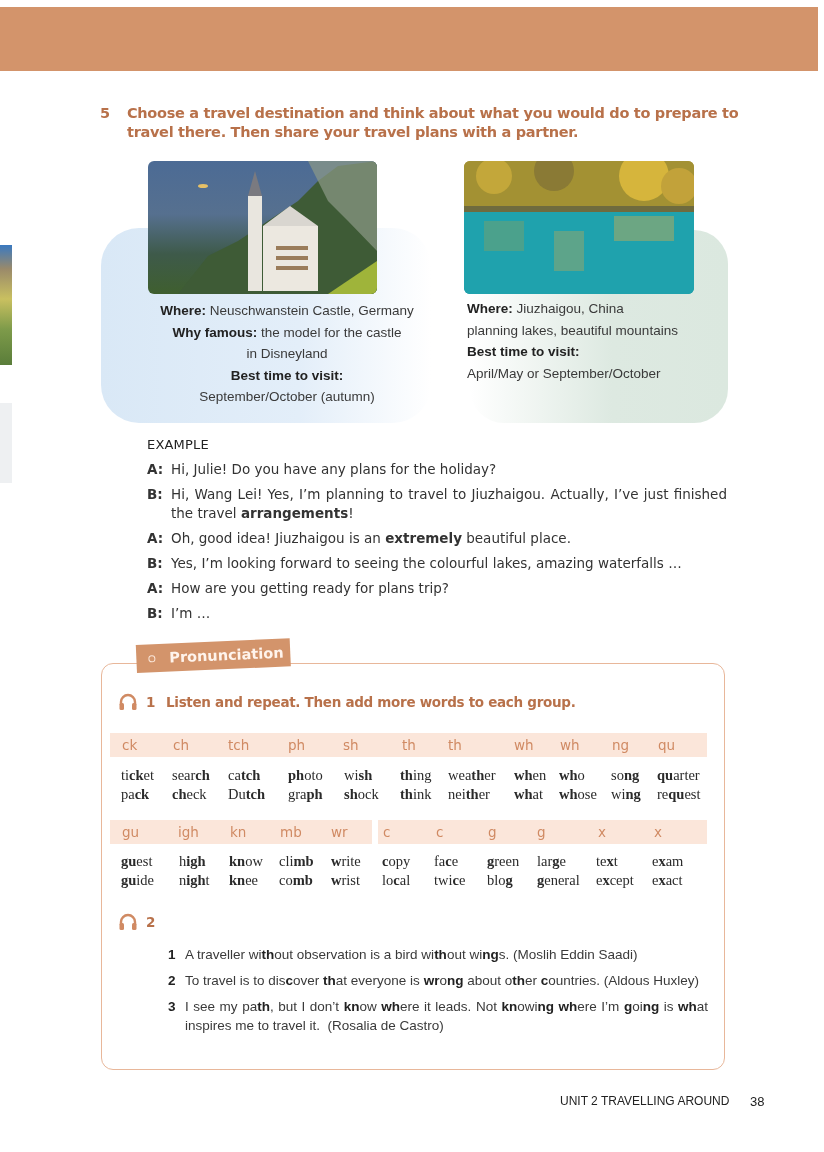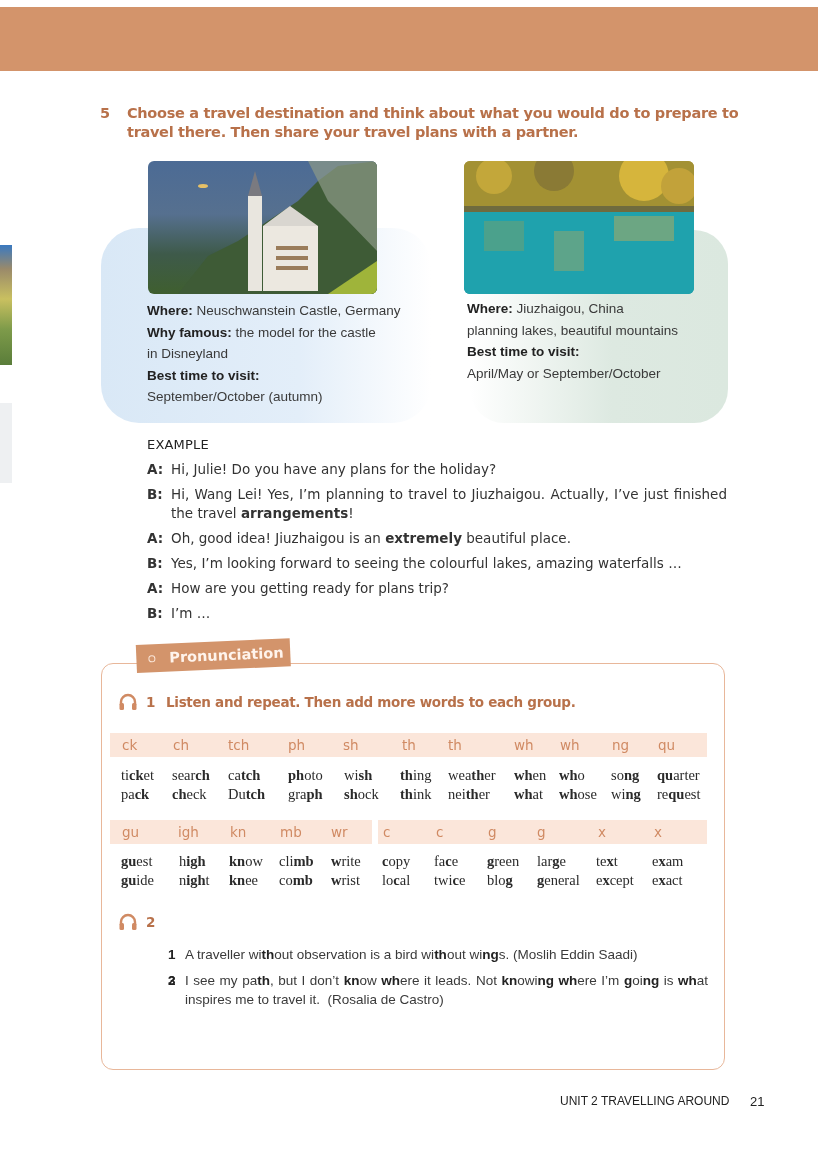--- a/index.html
+++ b/index.html
@@ -45,21 +45,21 @@
     background: linear-gradient(180deg, #4c6b95 0%, #56708f 40%, #3e5a4a 70%, #3f5f2f 100%);
   }
   .photo-lake {
     left: 464px; top: 161px; width: 230px; height: 133px;
     background: linear-gradient(180deg, #b09a3c 0%, #8c8a3a 25%, #6f7d4a 38%, #2c9aa0 55%, #1ea4b0 80%, #178f9c 100%);
   }
   .dest-info {
     position: absolute; font-size: 13.5px; line-height: 21.5px; color: #3a3a3a;
   }
   .dest-info b { color: #222; }
-  .dest-info-1 { left: 147px; top: 300px; width: 280px; }
+  .dest-info-1 { left: 147px; top: 300px; width: 280px; text-align: center; }
   .dest-info-2 { left: 467px; top: 298px; width: 250px; }
 
   .example {
     position: absolute; left: 147px; top: 437px; width: 580px;
     font-family: "DejaVu Sans", sans-serif; font-size: 13.5px; color: #333;
   }
   .example .label { font-weight: normal; font-size: 13px; margin-bottom: 8px; color: #222; letter-spacing: 0.2px; }
   .example .line { position: relative; padding-left: 24px; line-height: 19px; margin-bottom: 6px; }
   .example .spk { position: absolute; left: 0; top: 0; font-weight: bold; color: #333; }
   .example .just { text-align: justify; text-align-last: left; }
@@ -276,23 +276,24 @@
   <span class="n">2</span>
 </div>
 
 <div class="sentences">
   <div class="sentence">
     <span class="sn">1</span>
     <span>A traveller wi<b>th</b>out observation is a bird wi<b>th</b>out wi<b>ng</b>s. (Moslih Eddin Saadi)</span>
   </div>
   <div class="sentence">
     <span class="sn">2</span>
+    <span>To travel is to dis<b>c</b>over <b>th</b>at everyone is <b>wr</b>o<b>ng</b> about o<b>th</b>er <b>c</b>ountries. (Aldous Huxley)</span>
   </div>
   <div class="sentence">
     <span class="sn">3</span>
     <span>I see my pa<b>th</b>, but I don’t <b>kn</b>ow <b>wh</b>ere it leads. Not <b>kn</b>owi<b>ng</b> <b>wh</b>ere I’m <b>g</b>oi<b>ng</b> is <b>wh</b>at inspires me to travel it. &nbsp;(Rosalia de Castro)</span>
   </div>
 </div>
 
 <div class="footer">
   <span>UNIT 2 TRAVELLING AROUND</span>
-  <span class="page">21</span>
+  <span class="page">38</span>
 </div>
 
 </body></html>

